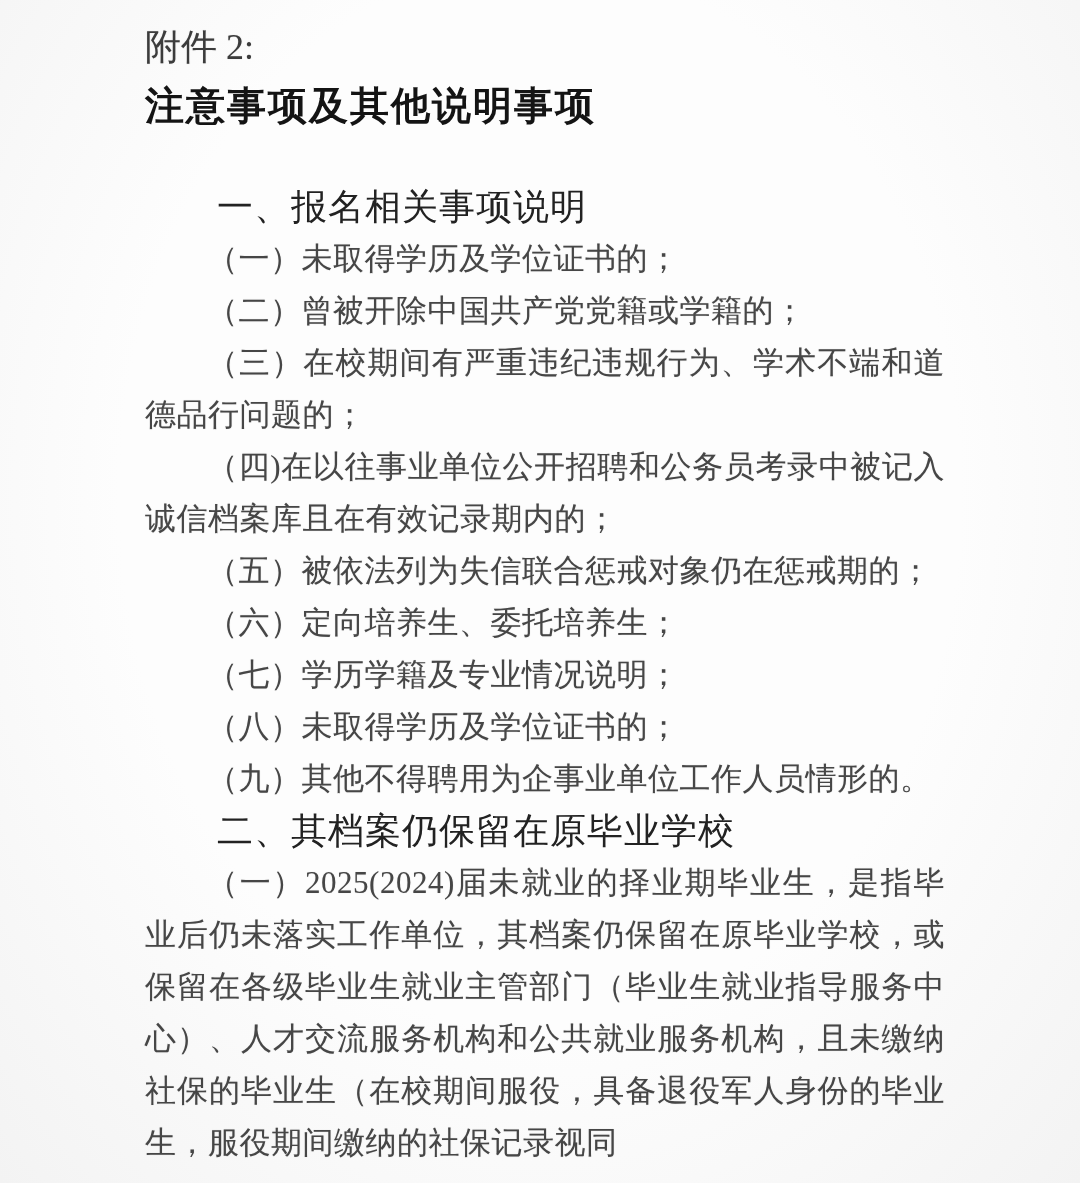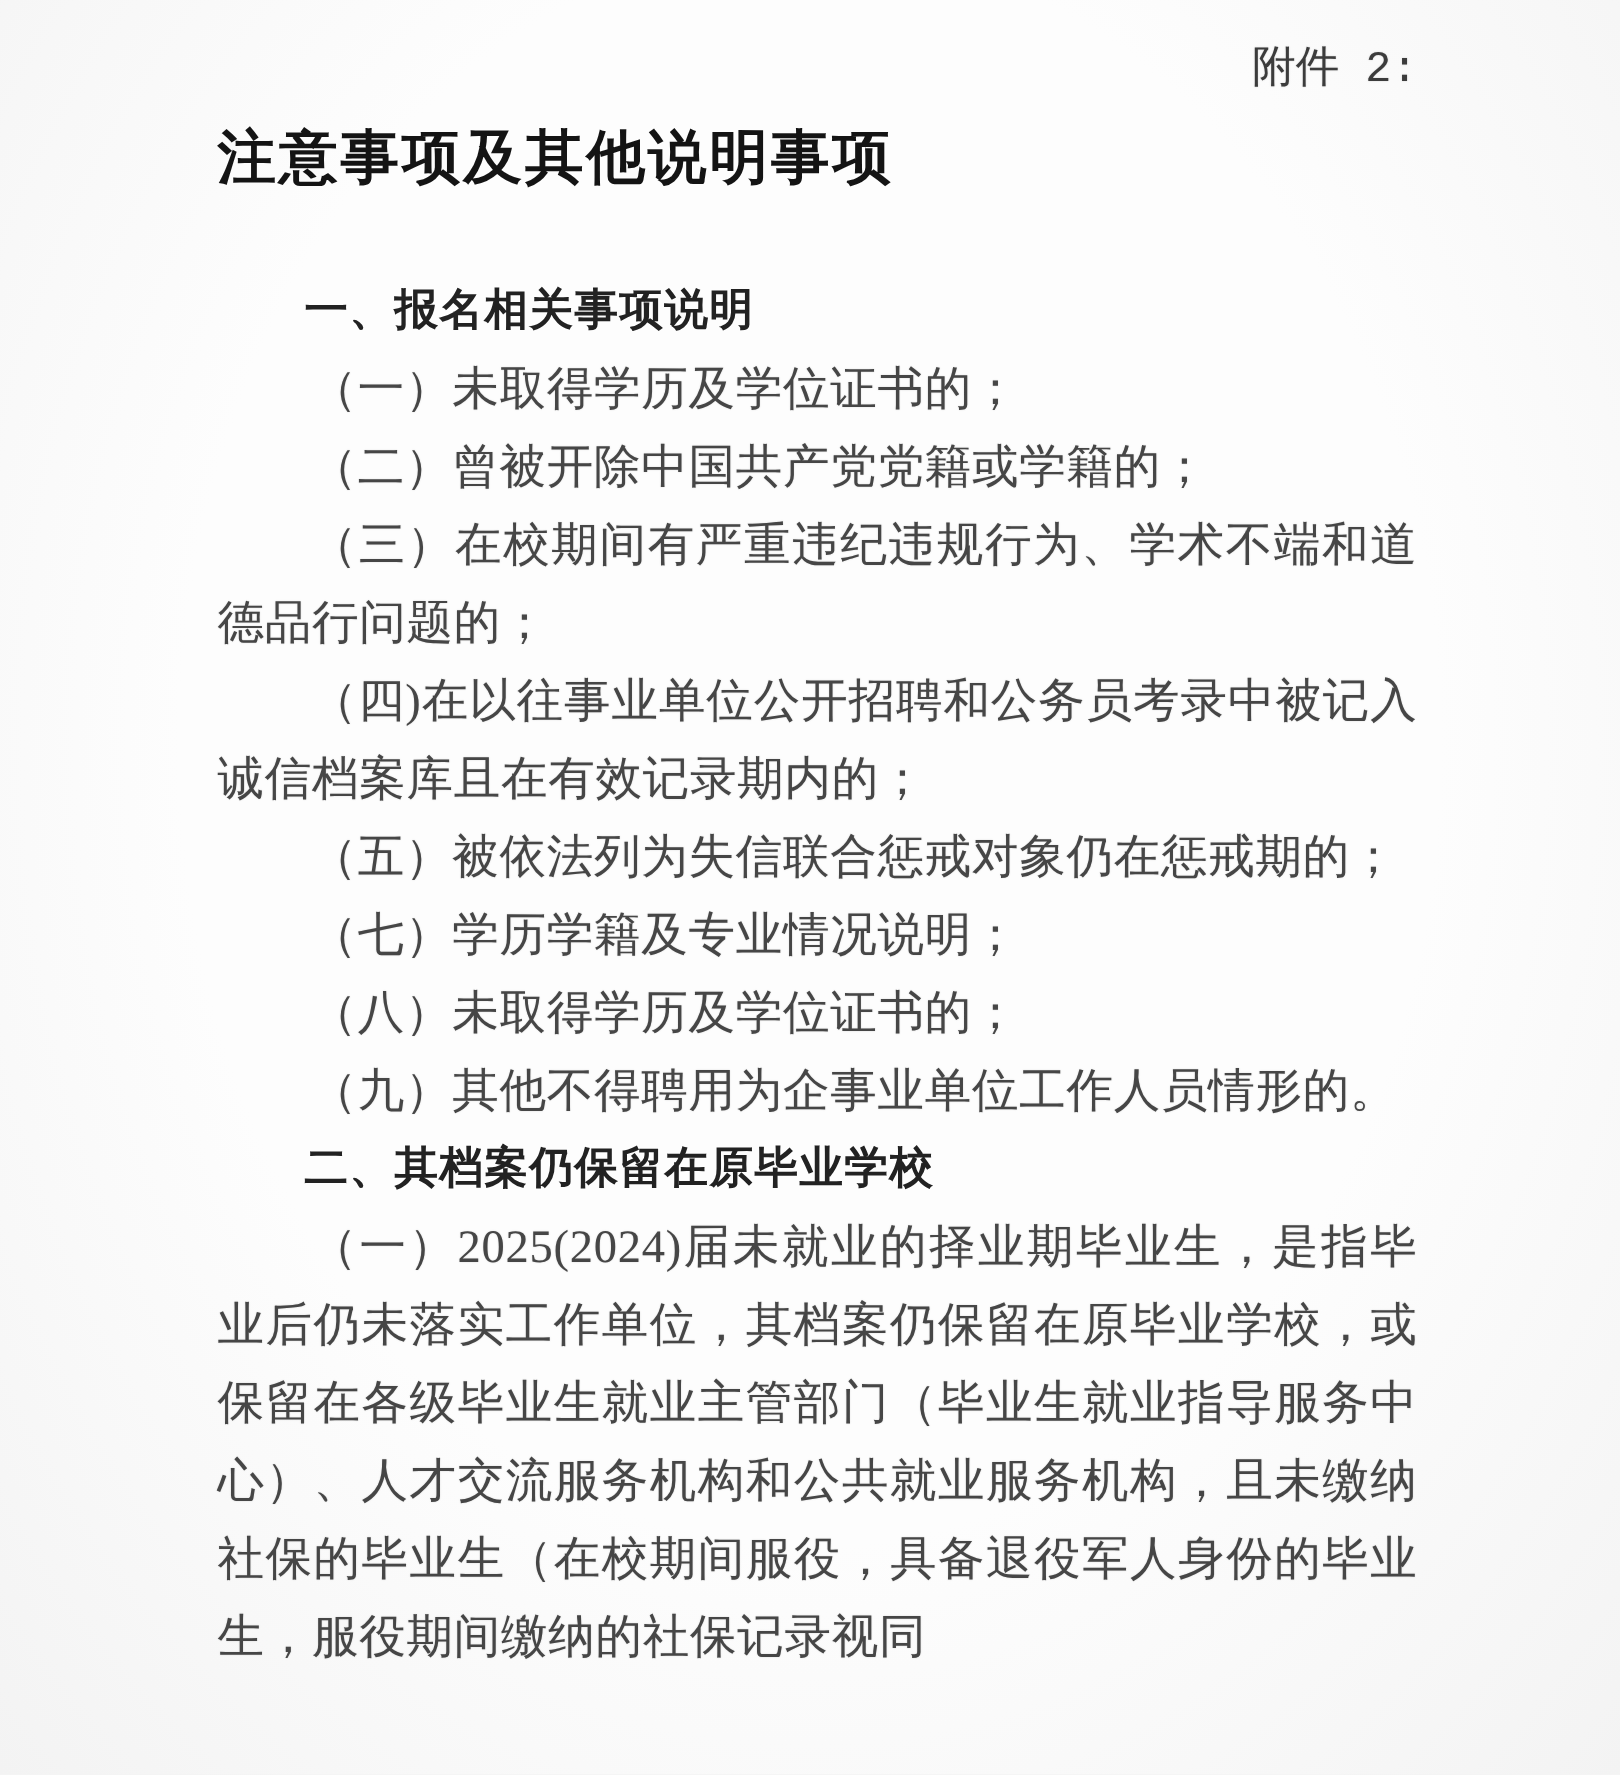--- a/index.html
+++ b/index.html
@@ -14,44 +14,43 @@
   }
   .page {
     position: relative;
     width: 1080px;
     height: 1183px;
     box-sizing: border-box;
     padding: 28px 135px 0 145px;
     background: radial-gradient(ellipse at 50% 42%, #fdfdfd 55%, #f3f3f3 100%);
   }
   .attachment {
-    font-family: Liberation Mono, monospace;
-    font-size: 29px;
+    font-family: Liberation Serif, serif;
+    font-size: 36px;
     line-height: 38px;
     color: #3c3c3c;
     text-shadow: 0 0 1px rgba(90,90,90,0.35);
-    text-align: right;
   }
   .title {
     margin: 16px 0 0 0;
     text-align: left;
     font-family: "Liberation Serif", serif;
     font-weight: bold;
     font-size: 39px;
     line-height: 48px;
     letter-spacing: 2px;
     color: #141414;
   }
   .doc-body {
     margin-top: 51px;
   }
   .sec-heading {
     font-family: "Liberation Sans", sans-serif;
-    font-weight: bold;
-    font-size: 29px;
+    font-weight: normal;
+    font-size: 36px;
     line-height: 52px;
     color: #222222;
     text-indent: 2em;
     letter-spacing: 1px;
   }
   .para {
     margin: 0;
     font-family: "Liberation Serif", serif;
     font-size: 31px;
     line-height: 52px;
@@ -68,19 +67,20 @@
 <div class="page">
   <div class="attachment">附件 2:</div>
   <h1 class="title">注意事项及其他说明事项</h1>
   <div class="doc-body">
       <div class="sec-heading">一、报名相关事项说明</div>
       <p class="para">（一）未取得学历及学位证书的；</p>
       <p class="para">（二）曾被开除中国共产党党籍或学籍的；</p>
       <p class="para">（三）在校期间有严重违纪违规行为、学术不端和道德品行问题的；</p>
       <p class="para">（四)在以往事业单位公开招聘和公务员考录中被记入诚信档案库且在有效记录期内的；</p>
       <p class="para">（五）被依法列为失信联合惩戒对象仍在惩戒期的；</p>
+      <p class="para">（六）定向培养生、委托培养生；</p>
       <p class="para">（七）学历学籍及专业情况说明；</p>
       <p class="para">（八）未取得学历及学位证书的；</p>
       <p class="para">（九）其他不得聘用为企事业单位工作人员情形的。</p>
       <div class="sec-heading">二、其档案仍保留在原毕业学校</div>
       <p class="para">（一）2025(2024)届未就业的择业期毕业生，是指毕业后仍未落实工作单位，其档案仍保留在原毕业学校，或保留在各级毕业生就业主管部门（毕业生就业指导服务中心）、人才交流服务机构和公共就业服务机构，且未缴纳社保的毕业生（在校期间服役，具备退役军人身份的毕业生，服役期间缴纳的社保记录视同</p>
     </div>
 </div>
 
 </body></html>

